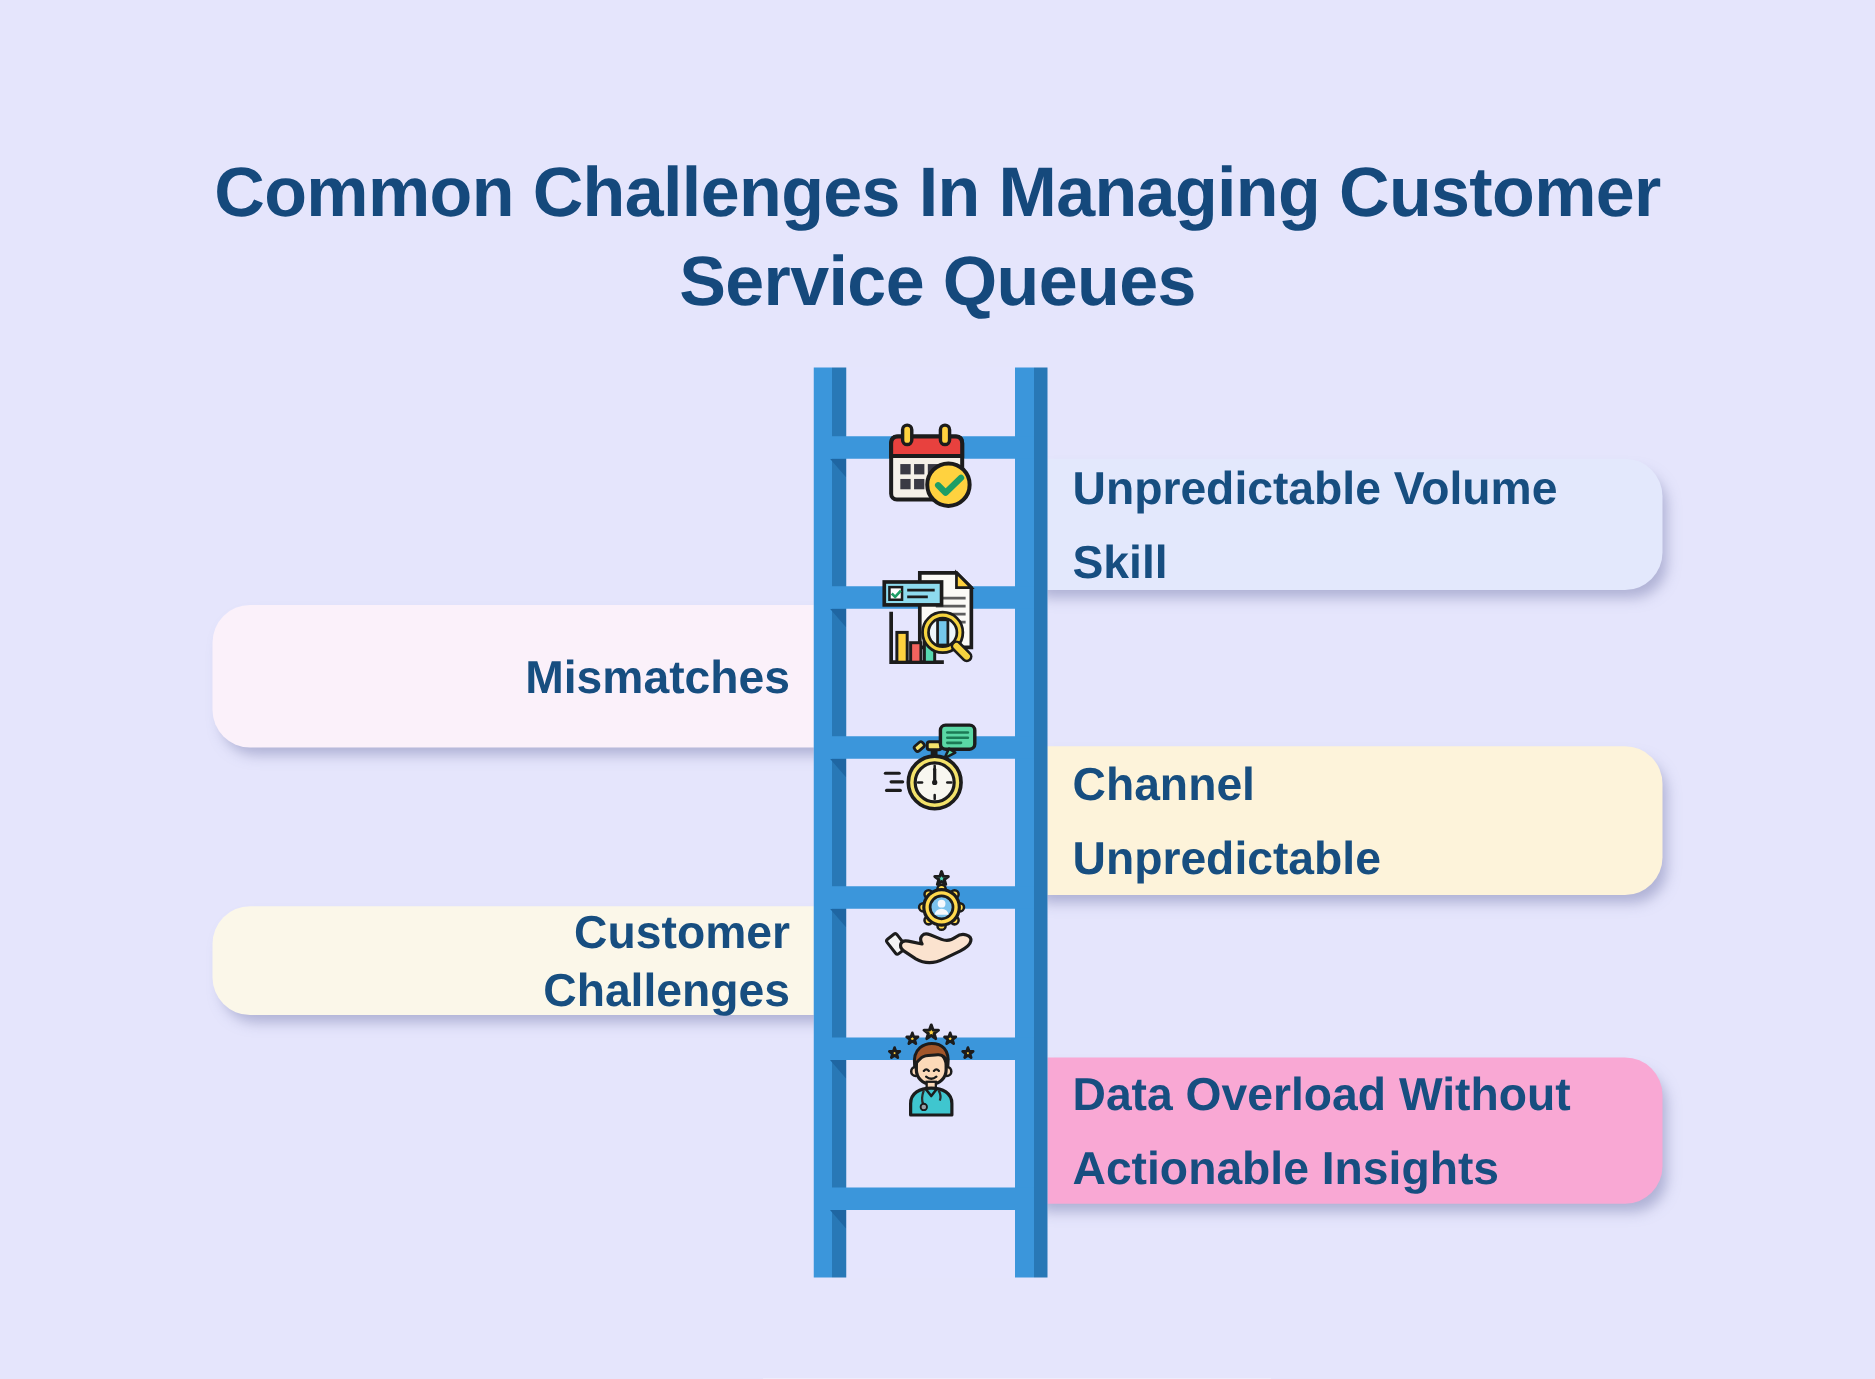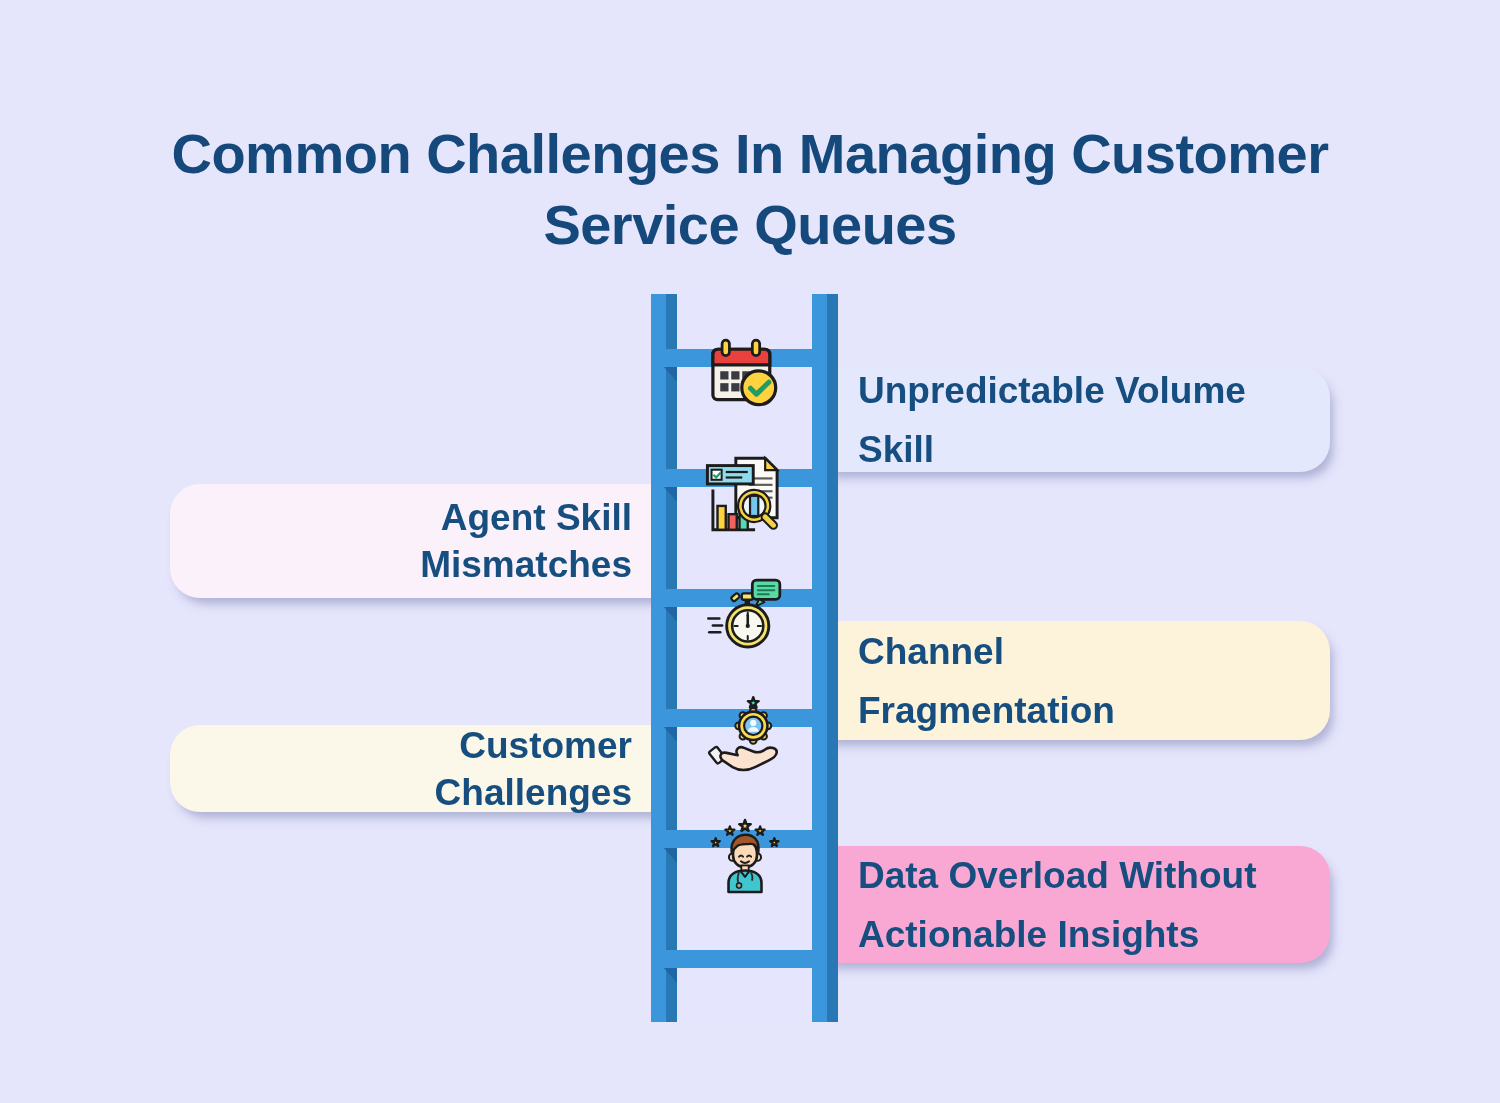--- a/index.html
+++ b/index.html
@@ -71,27 +71,26 @@
     <span>Common Challenges In Managing Customer</span>
     <span>Service Queues</span>
   </h1>
 
   <div class="card card-right card1" style="background-color: rgb(227, 232, 252);">
     <span>Unpredictable Volume</span>
     <span>Skill</span>
   </div>
 
   <div class="card card-left card2" style="background-color: rgb(251, 241, 250);">
-    <span>Agent Skill</span>
     <span>Mismatches</span>
   </div>
 
-  <div class="card card-right card3" style="background-color: rgb(253, 243, 218); margin-top: 24px;">
+  <div class="card card-right card3" style="background-color: rgb(253, 243, 218);">
     <span>Channel</span>
-    <span>Fragmentation</span>
+    <span>Unpredictable</span>
   </div>
 
   <div class="card card-left card4" style="background-color: rgb(251, 247, 233);">
     <span>Customer</span>
     <span>Challenges</span>
   </div>
 
   <div class="card card-right card5" style="background-color: #f9a8d4;">
     <span>Data Overload Without</span>
     <span>Actionable Insights</span>

